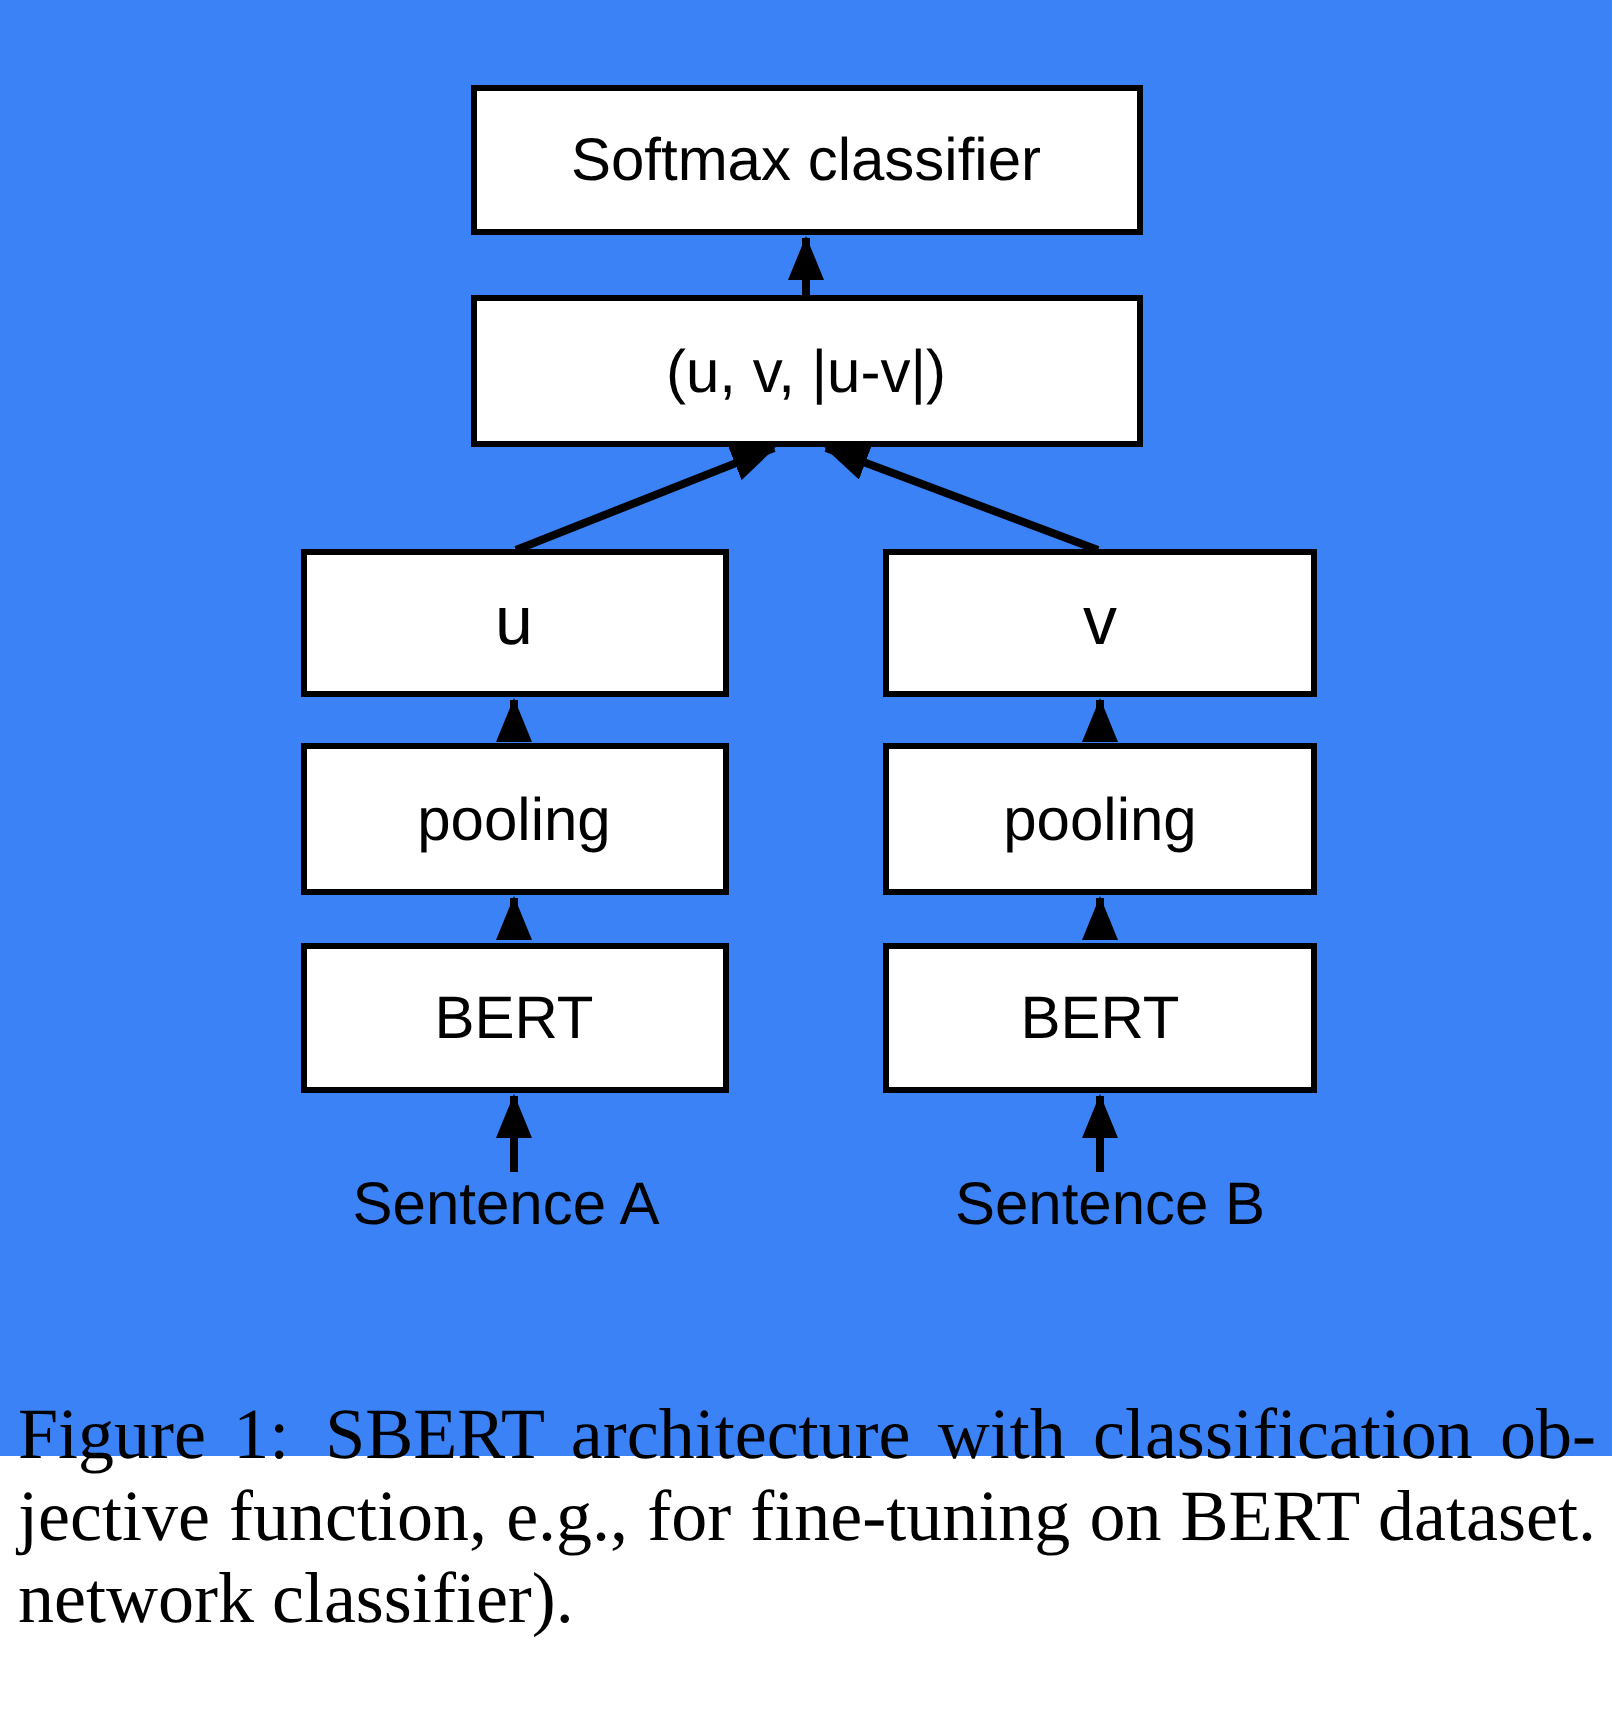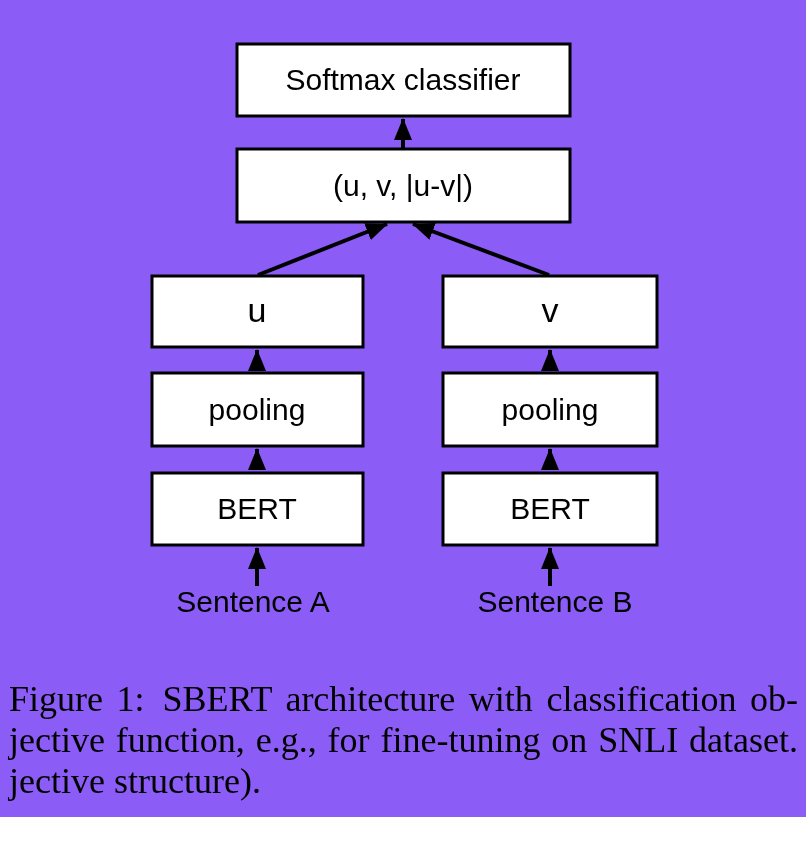--- a/index.html
+++ b/index.html
@@ -6,22 +6,22 @@
     margin: 0;
     padding: 0;
     background: #ffffff;
     width: 806px;
     height: 866px;
     overflow: hidden;
   }
   .page {
     position: relative;
     width: 806px;
-    height: 817px;
-    background: #8b5cf6;
+    height: 728px;
+    background: #3b82f6;
   }
   .diagram-wrap {
     position: absolute;
     top: 0;
     left: 0;
     width: 806px;
     height: 660px;
   }
   svg .box {
     fill: #ffffff;
@@ -37,21 +37,21 @@
     font-family: "Liberation Sans", "DejaVu Sans", sans-serif;
     fill: #000000;
     text-anchor: middle;
   }
   svg .box-label { font-size: 30px; }
   svg .uv-label { font-size: 34px; }
   svg .input-label { font-size: 30px; }
   .caption {
     position: absolute;
     left: 9px;
-    top: 679px;
+    top: 697px;
     width: 789px;
     font-family: "Liberation Serif", "DejaVu Serif", serif;
     font-size: 36px;
     line-height: 41px;
     color: #000000;
     margin: 0;
   }
   .cap-line { white-space: pre-wrap; }
   .cap-line.just {
     text-align: justify;
@@ -122,17 +122,17 @@
         <text class="box-label" x="550" y="519">BERT</text>
       </g>
 
       <text class="input-label" x="253" y="612">Sentence A</text>
       <text class="input-label" x="555" y="612">Sentence B</text>
     </svg>
   </div>
 
   <figcaption class="caption">
     <div class="cap-line just">Figure 1: SBERT architecture with classification ob-</div>
-    <div class="cap-line just">jective function, e.g., for fine-tuning on SNLI dataset.</div>
-    <div class="cap-line last">jective structure).</div>
+    <div class="cap-line just">jective function, e.g., for fine-tuning on BERT dataset.</div>
+    <div class="cap-line last">network classifier).</div>
   </figcaption>
 
 </div>
 
 </body></html>

